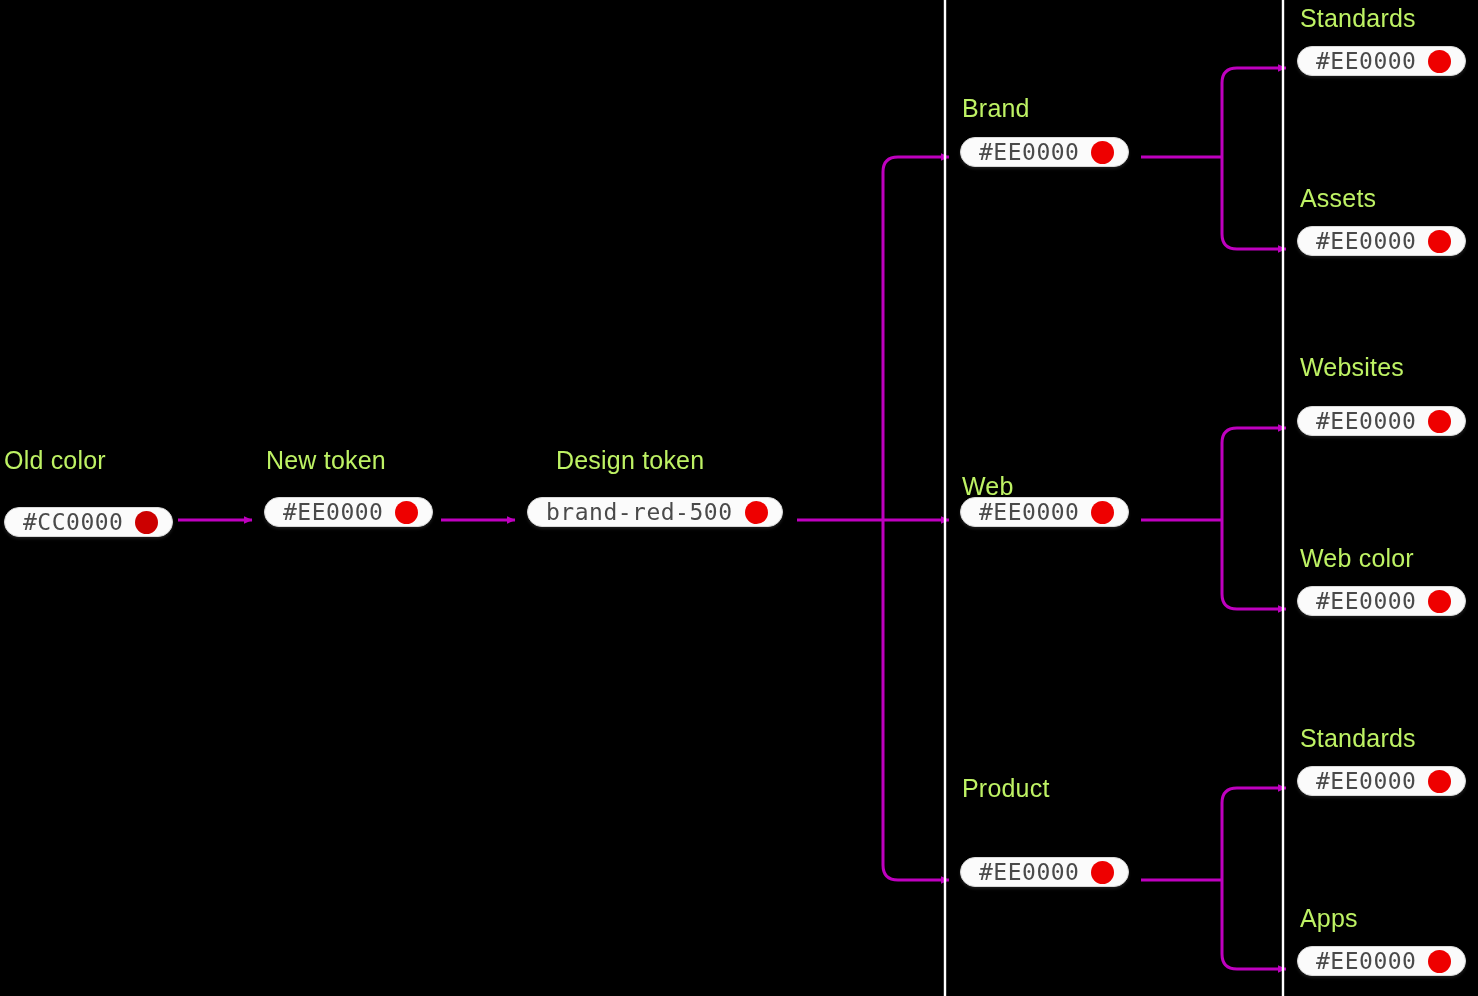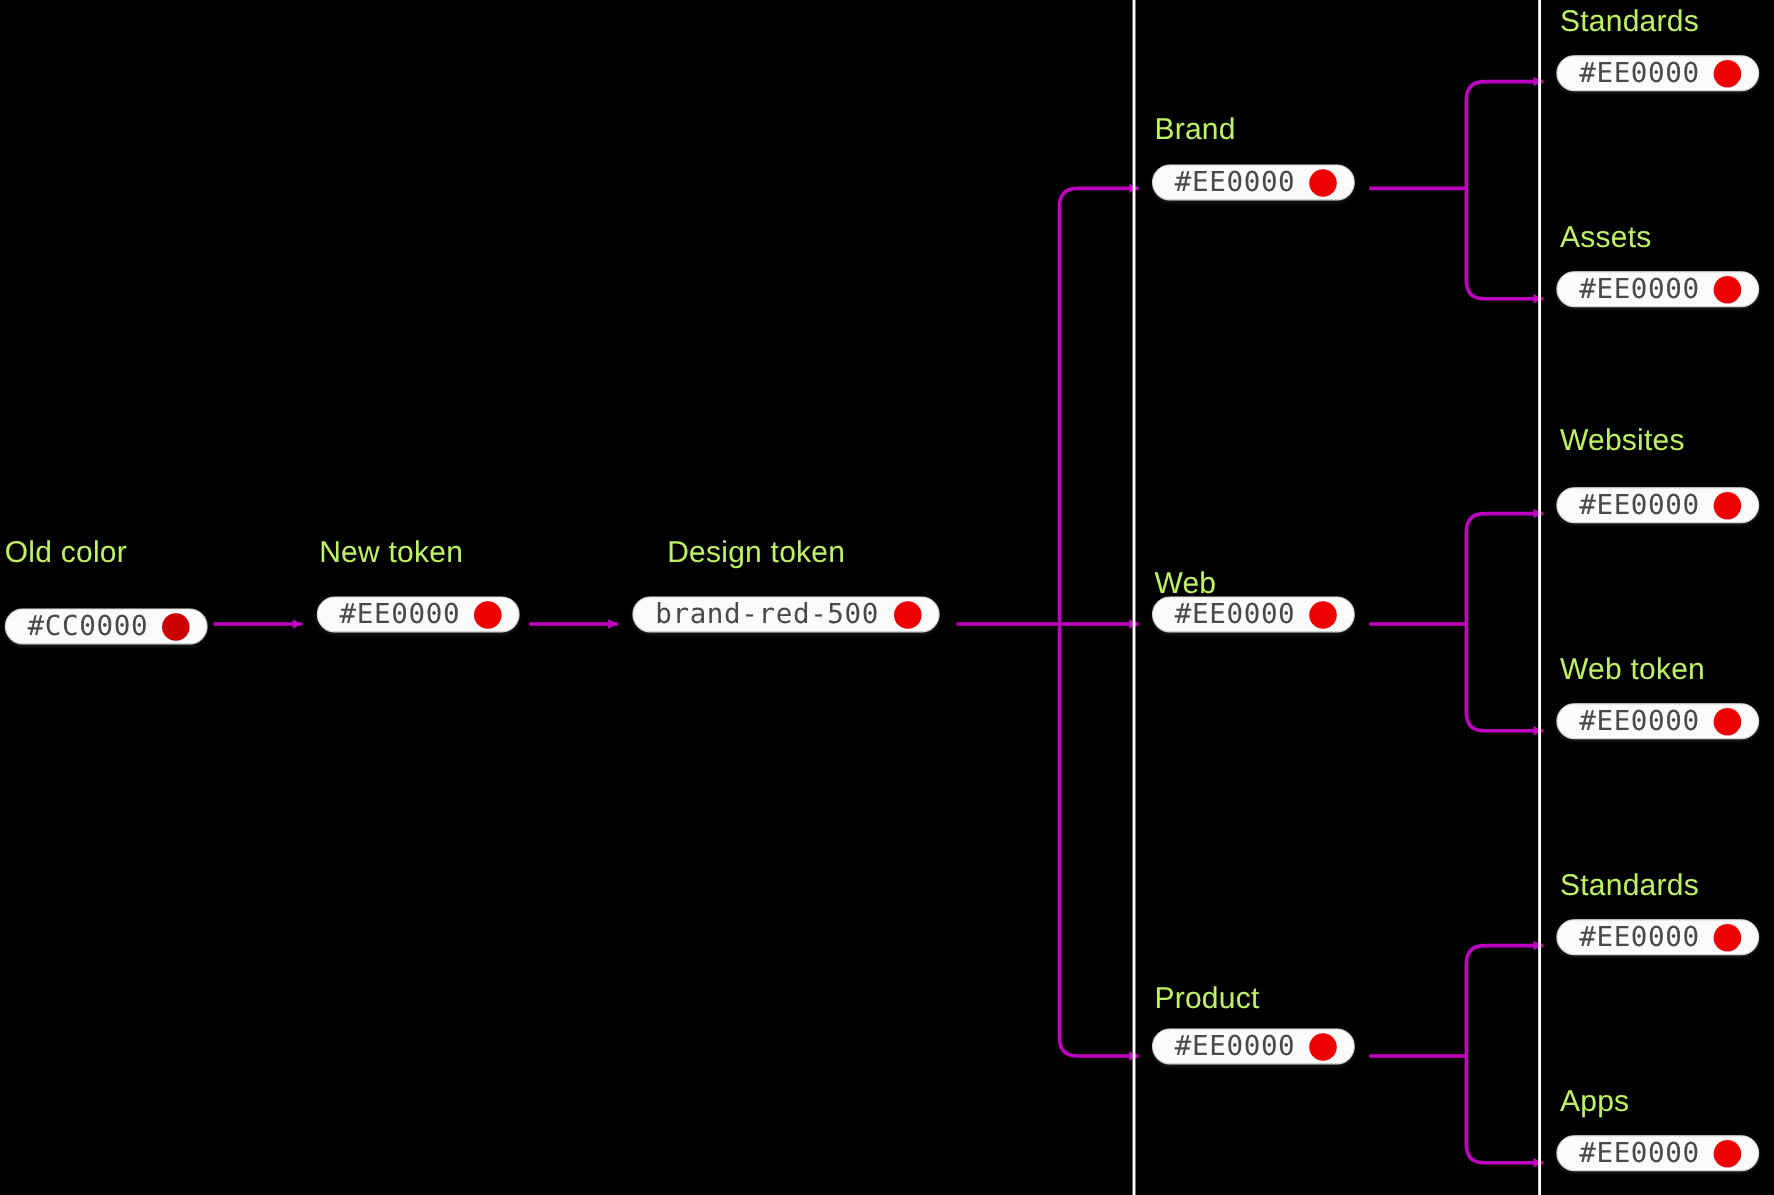--- a/index.html
+++ b/index.html
@@ -101,27 +101,27 @@
     <span class="txt">#EE0000</span>
     <span class="dot" style="background: rgb(238, 0, 0);"></span>
   </div>
 
   <div class="lbl" style="left: 1300px; top: 355px;">Websites</div>
   <div class="node" style="left: 1297px; top: 406px;">
     <span class="txt">#EE0000</span>
     <span class="dot" style="background: rgb(238, 0, 0);"></span>
   </div>
 
-  <div class="lbl" style="left: 1300px; top: 546px;">Web token</div>
+  <div class="lbl" style="left: 1300px; top: 546px;">Web color</div>
   <div class="node" style="left: 1297px; top: 586px;">
     <span class="txt">#EE0000</span>
     <span class="dot" style="background: rgb(238, 0, 0);"></span>
   </div>
 
-  <div class="lbl" style="left: 962px; top: 820px;">Product</div>
+  <div class="lbl" style="left: 962px; top: 776px;">Product</div>
   <div class="node" style="left: 960px; top: 857px;">
     <span class="txt">#EE0000</span>
     <span class="dot" style="background: rgb(238, 0, 0);"></span>
   </div>
 
   <div class="lbl" style="left: 1300px; top: 726px;">Standards</div>
   <div class="node" style="left: 1297px; top: 766px;">
     <span class="txt">#EE0000</span>
     <span class="dot" style="background: rgb(238, 0, 0);"></span>
   </div>

